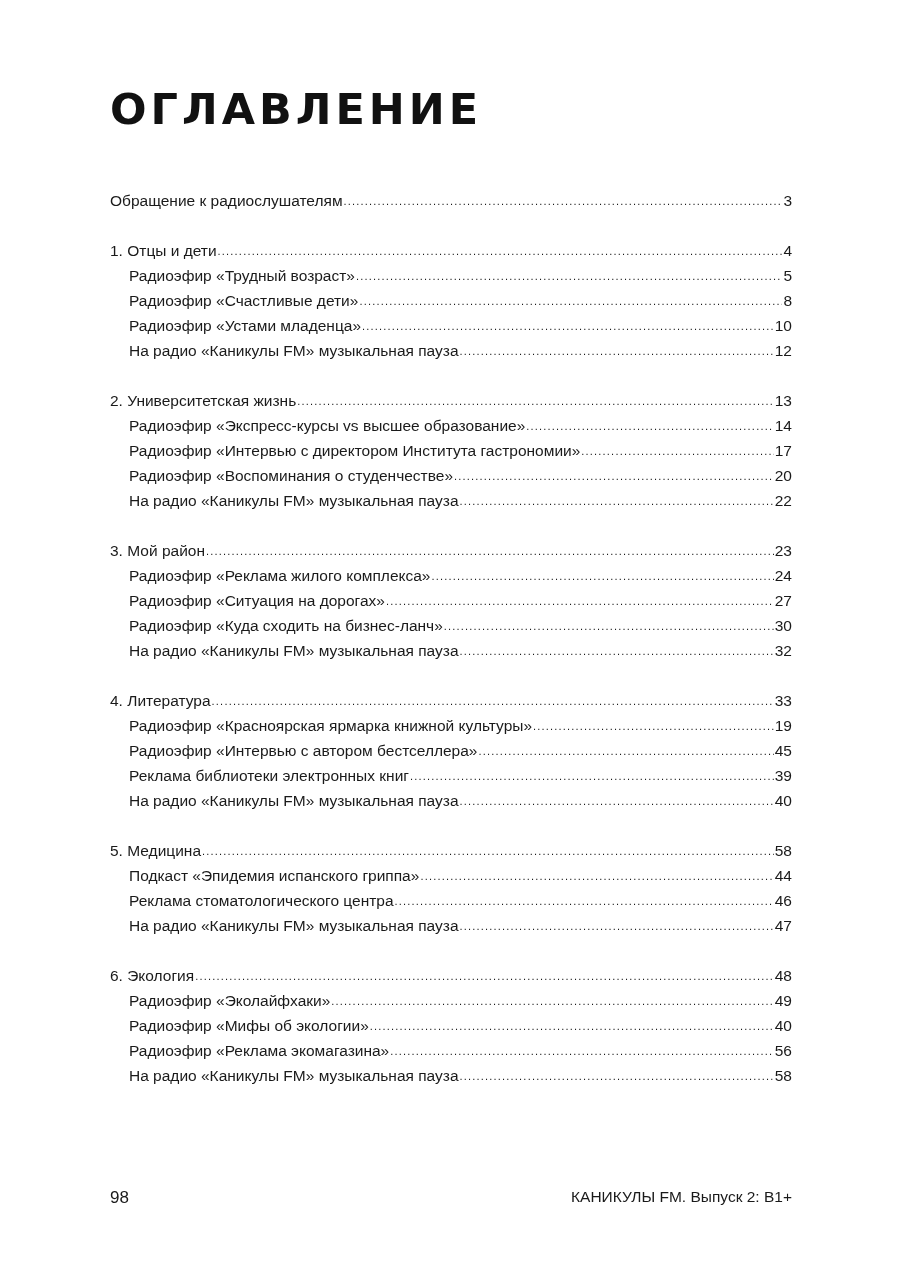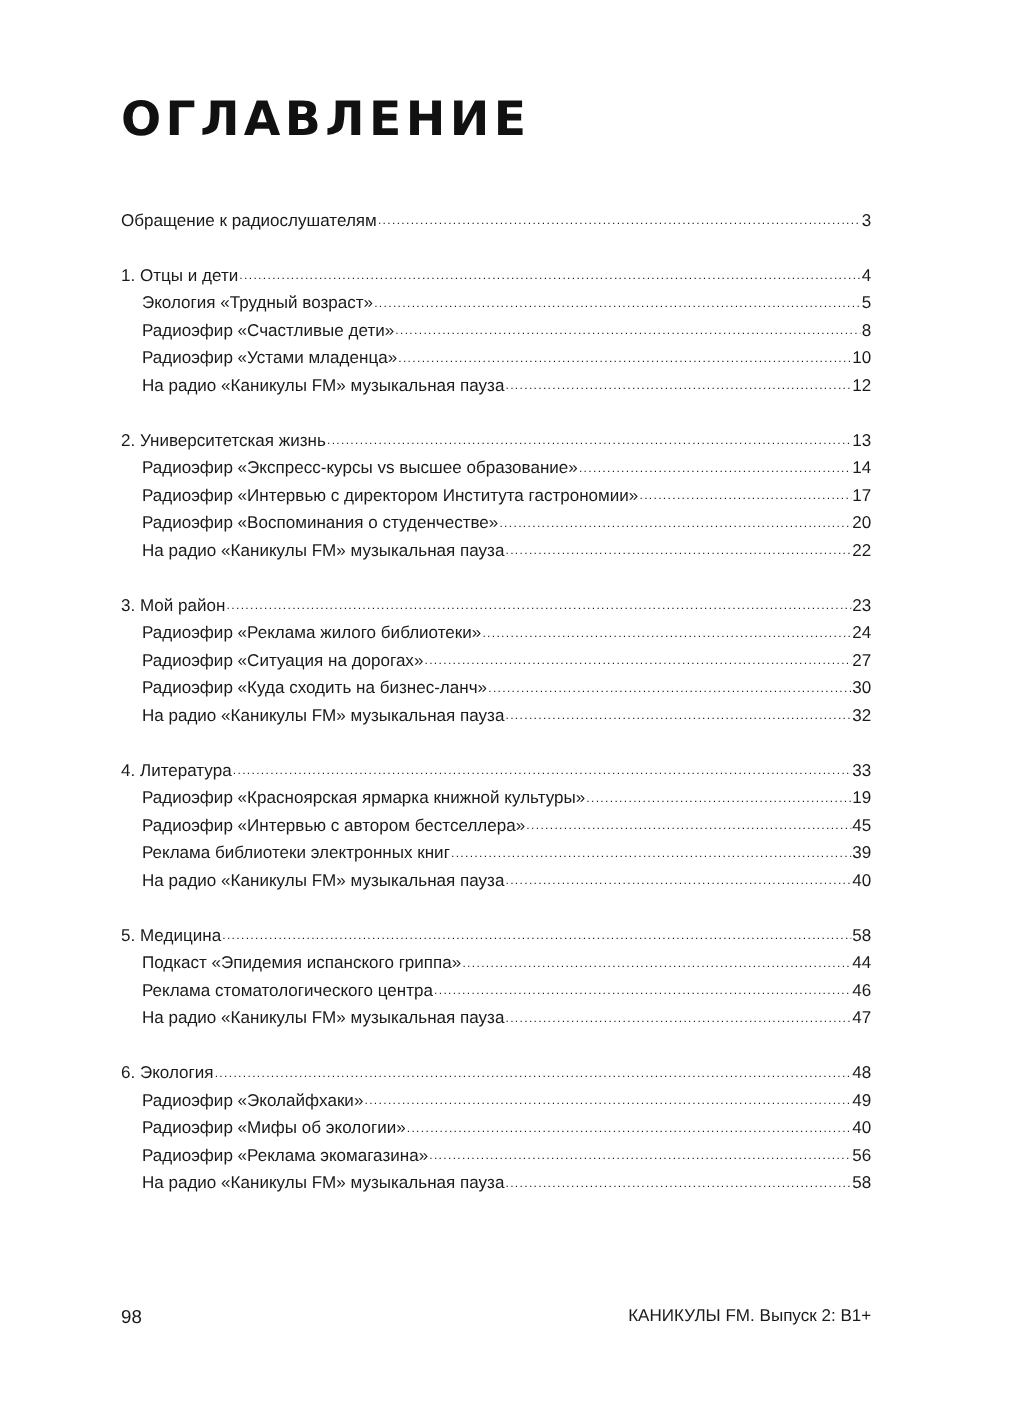--- a/index.html
+++ b/index.html
@@ -99,21 +99,21 @@
     <span class="page">3</span>
   </div>
   <div id="sections">
       <div class="section">
         <div class="toc-row">
           <span class="label">1. Отцы и дети</span>
           <span class="leader"></span>
           <span class="page">4</span>
         </div>
         <div class="toc-row sub">
-          <span class="label">Экология «Трудный возраст»</span>
+          <span class="label">Радиоэфир «Трудный возраст»</span>
           <span class="leader"></span>
           <span class="page">5</span>
         </div>
         <div class="toc-row sub">
           <span class="label">Радиоэфир «Счастливые дети»</span>
           <span class="leader"></span>
           <span class="page">8</span>
         </div>
         <div class="toc-row sub">
           <span class="label">Радиоэфир «Устами младенца»</span>
@@ -153,21 +153,21 @@
           <span class="page">22</span>
         </div>
       </div>
       <div class="section">
         <div class="toc-row">
           <span class="label">3. Мой район</span>
           <span class="leader"></span>
           <span class="page">23</span>
         </div>
         <div class="toc-row sub">
-          <span class="label">Радиоэфир «Реклама жилого библиотеки»</span>
+          <span class="label">Радиоэфир «Реклама жилого комплекса»</span>
           <span class="leader"></span>
           <span class="page">24</span>
         </div>
         <div class="toc-row sub">
           <span class="label">Радиоэфир «Ситуация на дорогах»</span>
           <span class="leader"></span>
           <span class="page">27</span>
         </div>
         <div class="toc-row sub">
           <span class="label">Радиоэфир «Куда сходить на бизнес-ланч»</span>

